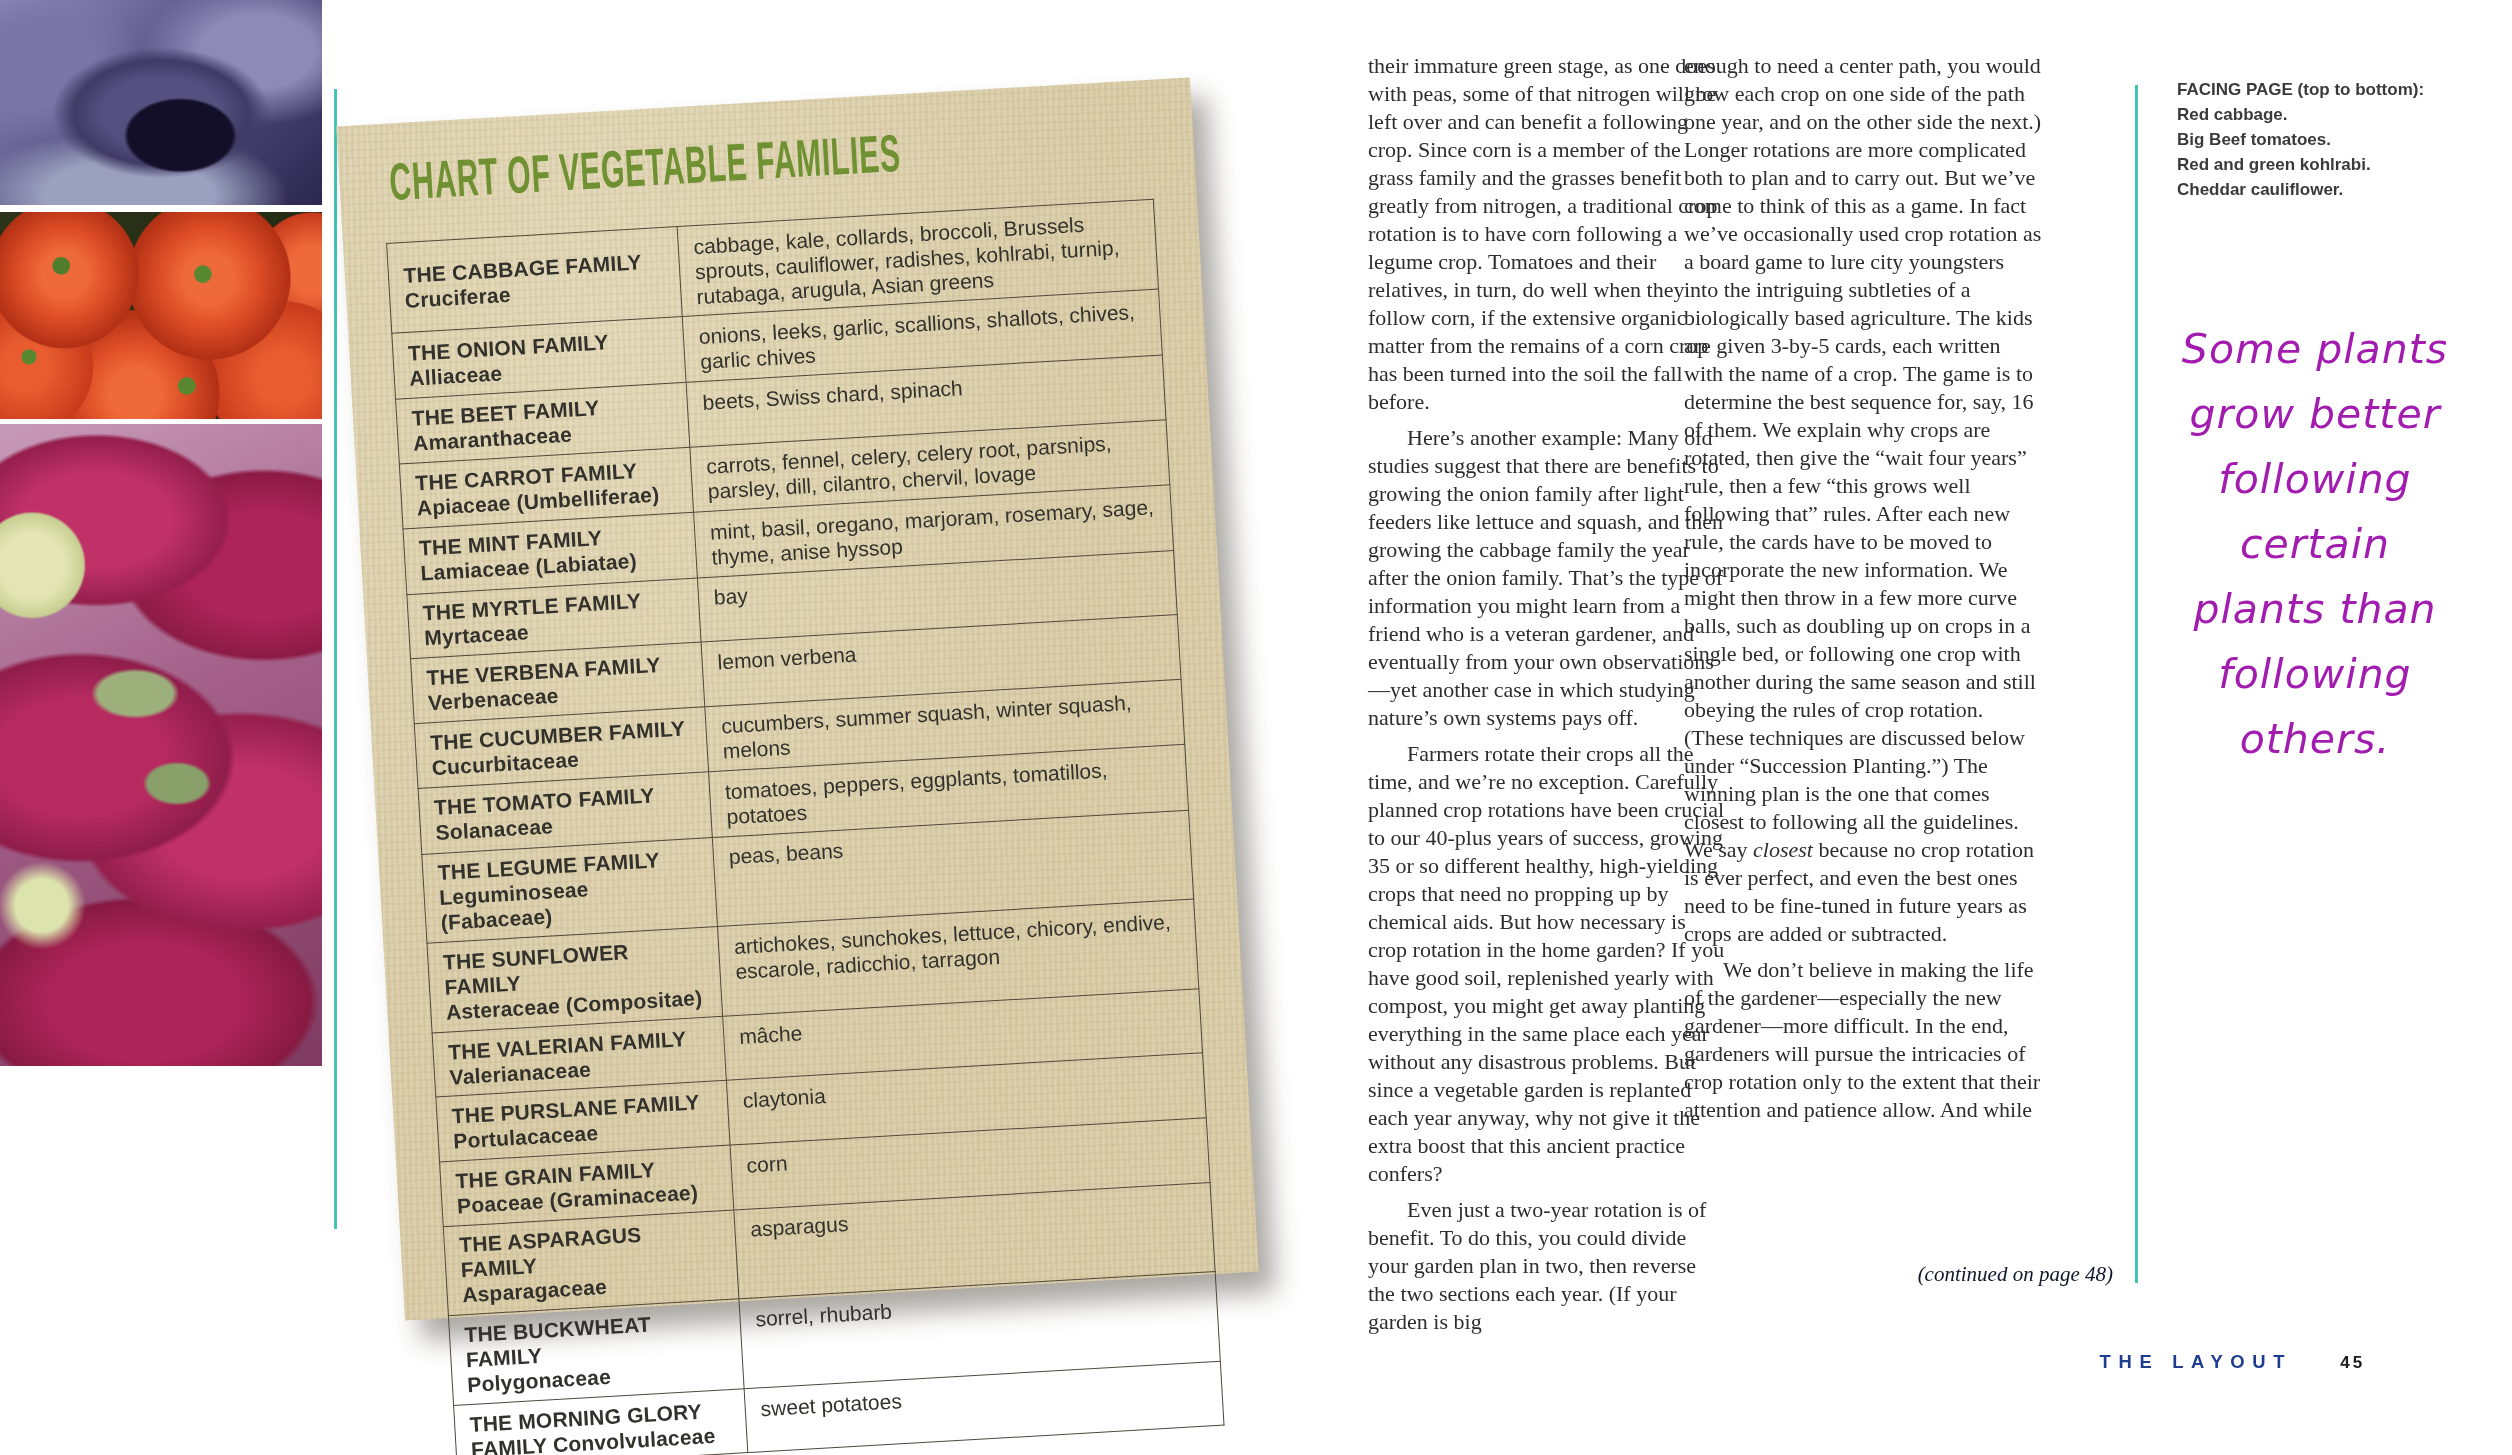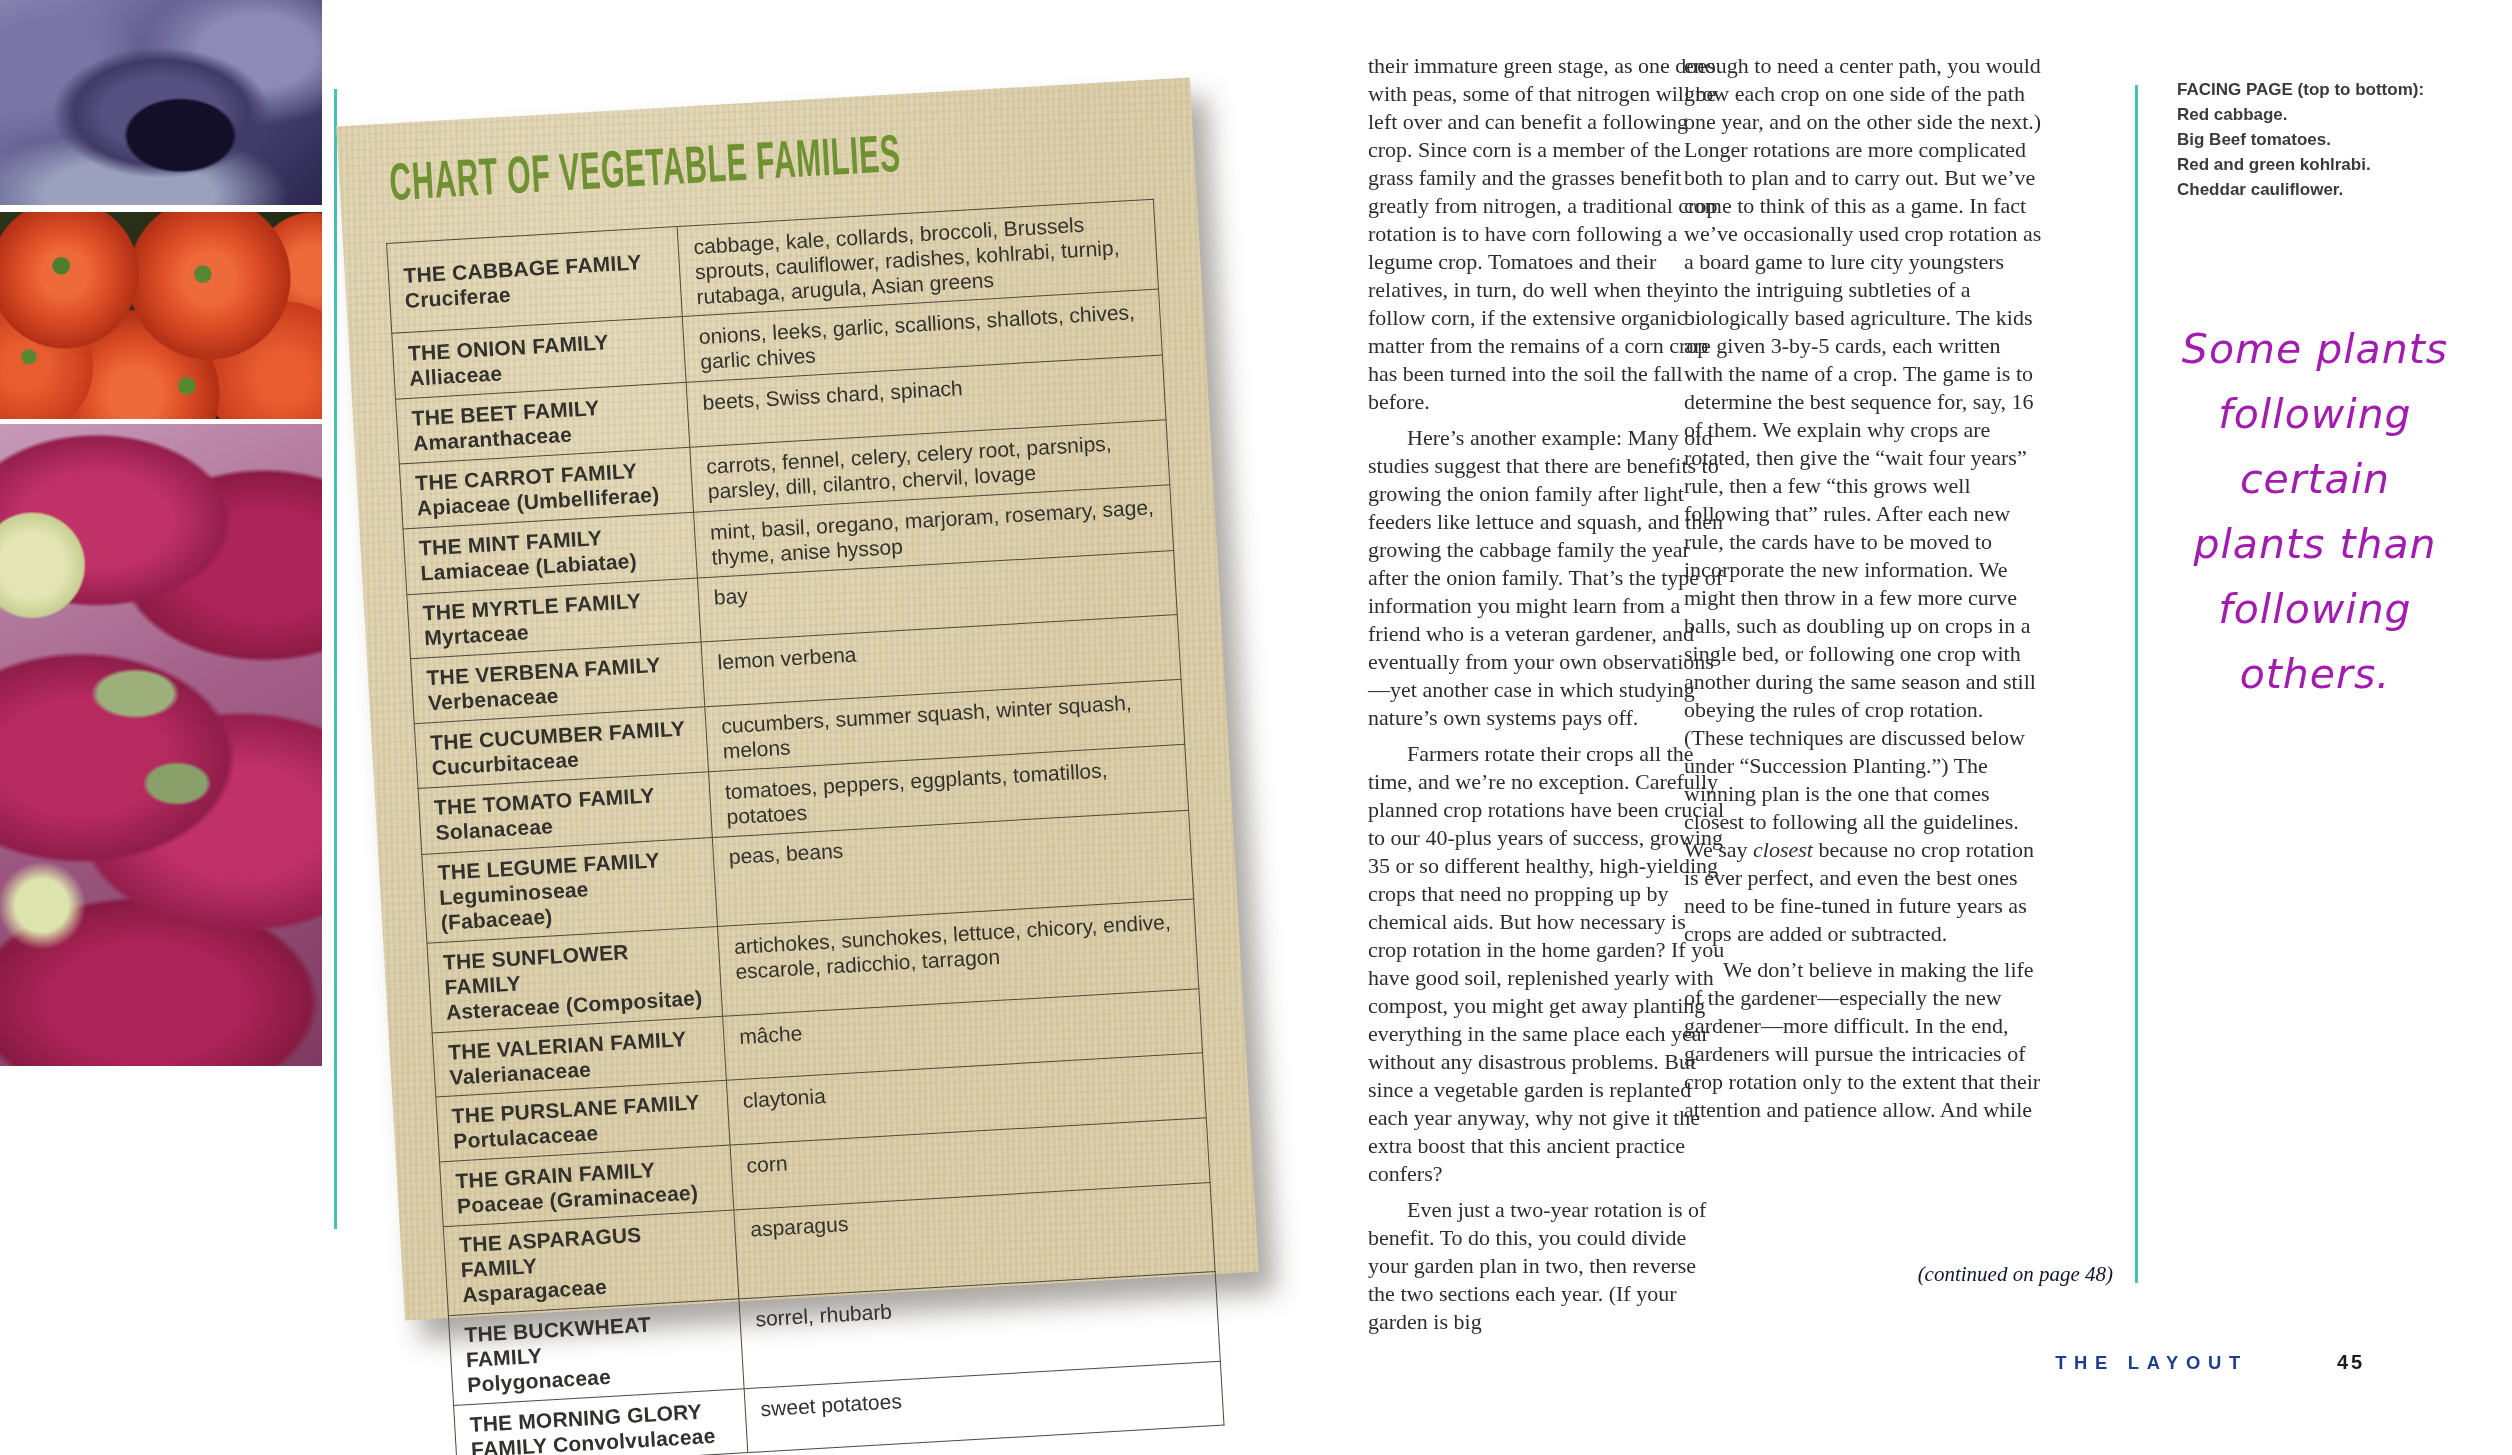--- a/index.html
+++ b/index.html
@@ -107,21 +107,21 @@
   
   .caption{position:absolute;left:2177px;top:77px;width:271px;
     font-size:17px;line-height:25px;font-weight:bold;color:#3a3a3a;}
   .quote{position:absolute;left:2167px;top:317px;width:296px;text-align:center;
     font-family:"DejaVu Sans",sans-serif;font-style:italic;
     font-size:41px;line-height:65px;letter-spacing:1px;}
   
   .footer{position:absolute;left:2029px;top:1351px;width:336px;
     display:flex;justify-content:flex-end;align-items:baseline;gap:48px;text-align:right;}
   .footer .section{font-size:18.4px;font-weight:bold;letter-spacing:7.7px;}
-  .footer .pagenum{font-size:20px;font-weight:bold;letter-spacing:2.9px;color:#1c1c1c;margin-left:41px;}
+  .footer .pagenum{font-size:17px;font-weight:bold;letter-spacing:2.9px;color:#1c1c1c;}
 </style>
 </head>
 <body>
 
 <div class="photo photo-cabbage"></div>
 <div class="photo photo-tomatoes"></div>
 <div class="photo photo-kohlrabi"></div>
 <div class="photo photo-cauliflower"></div>
 
 <div class="rule rule-left" style="background: rgb(69, 195, 179);"></div>
@@ -268,20 +268,21 @@
 
 <div class="caption">
     <div>FACING PAGE (top to bottom):</div>
     <div>Red cabbage.</div>
     <div>Big Beef tomatoes.</div>
     <div>Red and green kohlrabi.</div>
     <div>Cheddar cauliflower.</div>
   </div>
 <div class="quote" style="color: #a21caf;">
     <div>Some plants</div>
+    <div>grow better</div>
     <div>following</div>
     <div>certain</div>
     <div>plants than</div>
     <div>following</div>
     <div>others.</div>
   </div>
 
 <div class="footer">
   <span class="section" style="color: rgb(30, 61, 143);">THE LAYOUT</span>
   <span class="pagenum">45</span>

